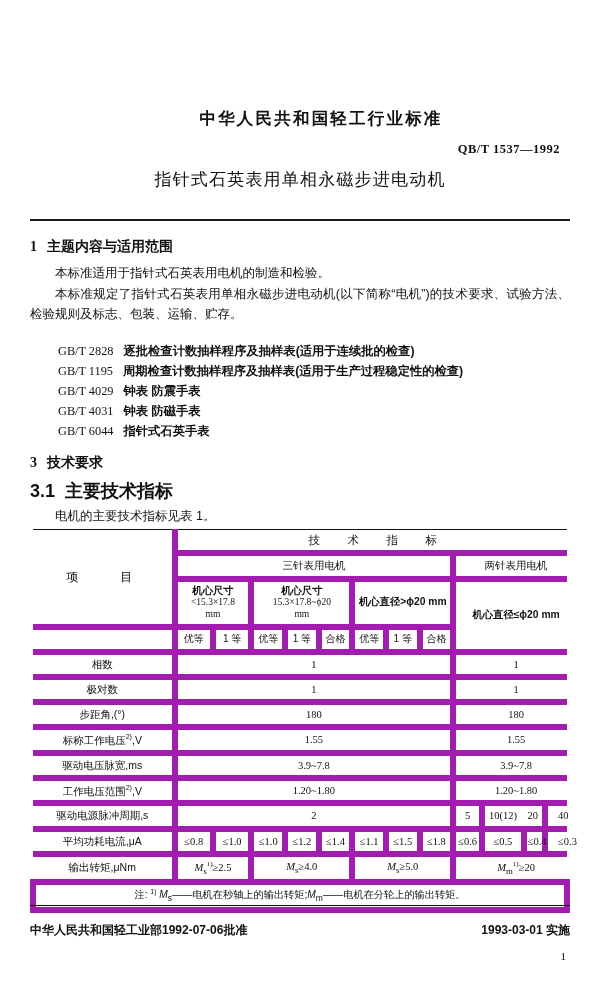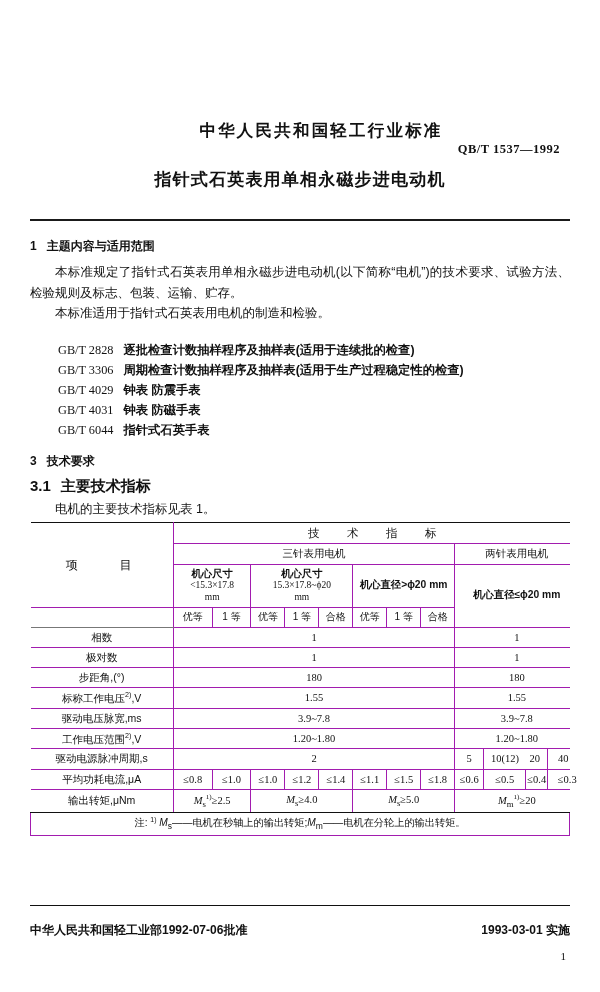--- a/index.html
+++ b/index.html
@@ -20,21 +20,21 @@
     left: 0; top: 0;
     width: 600px;
     height: 992px;
     box-sizing: border-box;
   }
 
   
   .org-line {
     position: absolute;
     left: 0; right: 0;
-    top: 120px;
+    top: 108px;
     text-align: center;
     font-family: "Liberation Sans", "DejaVu Sans", sans-serif;
     font-weight: bold;
     font-size: 16.5px;
     letter-spacing: 2.2px;
     margin-left: 42px;
   }
   .std-no {
     position: absolute;
     right: 40px;
@@ -43,42 +43,42 @@
     font-weight: bold;
     font-size: 12.5px;
     letter-spacing: 0.5px;
   }
   .doc-title {
     position: absolute;
     left: 0; right: 0;
     top: 168px;
     text-align: center;
     font-family: "Liberation Sans", "DejaVu Sans", sans-serif;
-    font-weight: bold;
+    font-weight: normal;
     font-size: 17px;
     letter-spacing: 1.2px;
   }
   .rule-top {
     position: absolute;
     left: 30px; right: 30px;
     top: 219px;
     border-top: 2px solid #1a1a1a;
   }
 
   
   .content {
     position: absolute;
     left: 30px;
     right: 30px;
     top: 238px;
   }
   .sec-head {
-    font-family: Liberation Sans, sans-serif;
-    font-weight: bold;
-    font-size: 12px;
+    font-family: Liberation Serif, serif;
+    font-weight: bold;
+    font-size: 14px;
     margin: 0 0 7px 0;
   }
   .sec-head .num { margin-right: 10px; }
   .para {
     font-family: "Liberation Sans", "DejaVu Sans", sans-serif;
     font-size: 12.5px;
     line-height: 1.65;
     margin: 0;
     text-align: justify;
   }
@@ -96,41 +96,41 @@
     font-family: "Liberation Sans", "DejaVu Sans", sans-serif;
   }
   .ref-list li .code {
     font-family: "Liberation Serif", serif;
     margin-right: 10px;
   }
   .ref-list li .name { font-weight: bold; }
   .subsec {
     font-family: "Liberation Sans", "DejaVu Sans", sans-serif;
     font-weight: bold;
-    font-size: 15px;
+    font-size: 18px;
     margin: 0 0 3px 0;
   }
   .subsec .num { margin-right: 10px; }
 
   
   .table-caption {
     text-align: center;
     font-size: 12.5px;
     font-family: "Liberation Sans", "DejaVu Sans", sans-serif;
     margin: 9px 0 3px 0;
   }
   table.spec {
     width: 100%;
     border-collapse: collapse;
     font-family: "Liberation Sans", "DejaVu Sans", sans-serif;
     font-size: 10px;
     table-layout: fixed;
   }
   table.spec td, table.spec th {
-    border: 1px solid #a21caf;
+    border: 6px solid #a21caf;
     text-align: center;
     vertical-align: middle;
     padding: 3px 1px;
     font-weight: normal;
     line-height: 1.25;
   }
   table.spec .outer-top { border-top: 1.6px solid #111; }
   table.spec .outer-bottom { border-bottom: 1.6px solid #111; }
   table.spec td.noborder-l { border-left: none; }
   table.spec td.noborder-r { border-right: none; padding-left: 10px; }
@@ -199,28 +199,28 @@
   <div class="org-line">中华人民共和国轻工行业标准</div>
   <div class="std-no">QB/T 1537—1992</div>
   <div class="doc-title">指针式石英表用单相永磁步进电动机</div>
   <div class="rule-top"></div>
 
   <div class="content">
 
     <div class="sec-head">
       <span class="num">1</span><span>主题内容与适用范围</span>
     </div>
+    <p class="para indent">本标准适用于指针式石英表用电机的制造和检验。</p>
     <p class="para indent">本标准规定了指针式石英表用单相永磁步进电动机(以下简称“电机”)的技术要求、试验方法、检验规则及标志、包装、运输、贮存。</p>
-    <p class="para indent">本标准适用于指针式石英表用电机的制造和检验。</p>
 
     <div class="block-gap"></div>
 
     <ul class="ref-list">
       <li><span class="code">GB/T 2828</span><span class="name">逐批检查计数抽样程序及抽样表(适用于连续批的检查)</span></li>
-      <li><span class="code">GB/T 3306</span><span class="name">周期检查计数抽样程序及抽样表(适用于生产过程稳定性的检查)</span></li>
+      <li><span class="code">GB/T 1195</span><span class="name">周期检查计数抽样程序及抽样表(适用于生产过程稳定性的检查)</span></li>
       <li><span class="code">GB/T 4029</span><span class="name">钟表  防震手表</span></li>
       <li><span class="code">GB/T 4031</span><span class="name">钟表  防磁手表</span></li>
       <li><span class="code">GB/T 6044</span><span class="name">指针式石英手表</span></li>
     </ul>
 
     <div class="block-gap"></div>
 
     <div class="sec-head">
       <span class="num">3</span><span>技术要求</span>
     </div>

